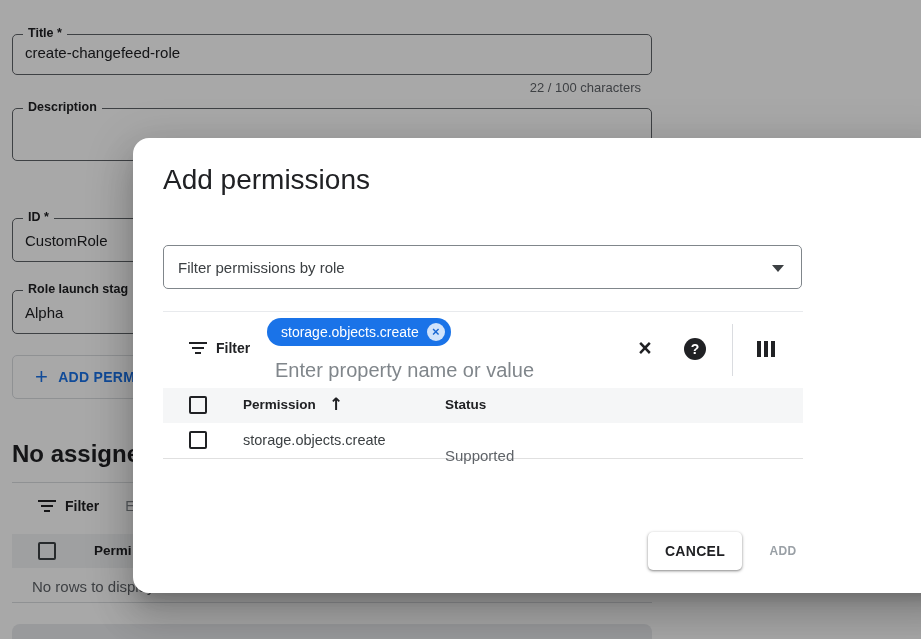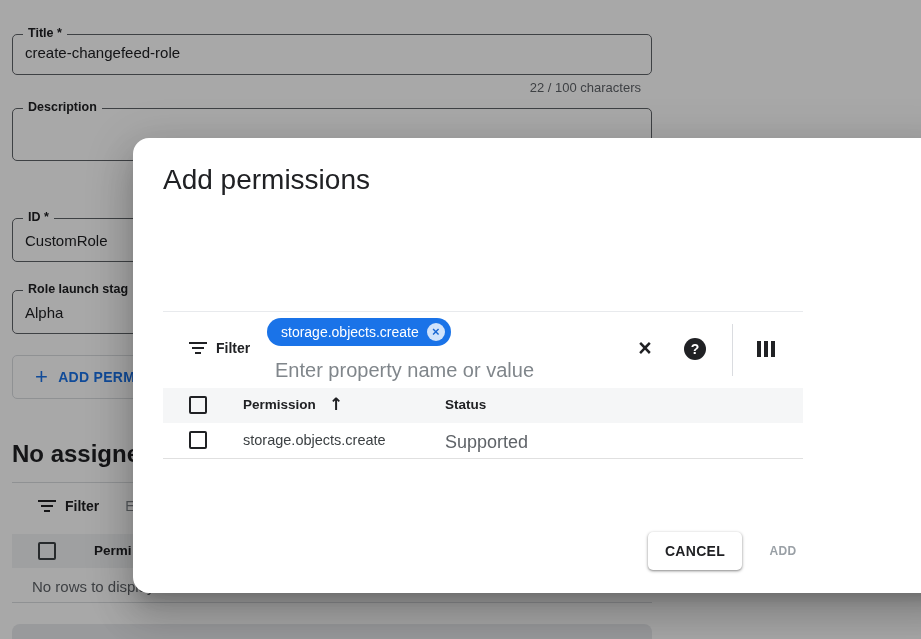--- a/index.html
+++ b/index.html
@@ -86,21 +86,21 @@
   .mtable { position:absolute; left:30px; top:250px; width:640px; }
   .mrow { position:relative; height:36px; }
   .mrow.head { height:35px; background:#f5f6f7; }
   .mrow.data { border-bottom:1px solid #e0e0e0; }
   .mrow .checkbox { position:absolute; left:26px; top:8px; cursor:pointer; }
   .col-perm { position:absolute; left:80px; top:9px; font-size:13.5px; font-weight:700; color:#202124; }
   .sort-arrow { position:absolute; left:166px; top:6px; font-family:"DejaVu Sans", sans-serif;
                 font-size:17px; font-weight:700; color:#202124; cursor:pointer; }
   .col-status { position:absolute; left:282px; top:9px; font-size:13.5px; font-weight:700; color:#202124; }
   .cell-perm { position:absolute; left:80px; top:9px; font-size:14.5px; color:#3c4043; }
-  .cell-status { position:absolute; left:282px; top:9px; font-size:18px; color:#5f6368; }
+  .cell-status { position:absolute; left:282px; top:24px; font-size:15px; color:#5f6368; }
 
   .cancel-btn { position:absolute; left:515px; top:394px; width:94px; height:38px; background:#fff;
                 border:none; border-radius:5px; font-family:inherit; font-size:14px; font-weight:700;
                 letter-spacing:.3px; color:#202124; cursor:pointer;
                 box-shadow:0 1px 2px rgba(0,0,0,.3), 0 1px 3px 1px rgba(0,0,0,.15); }
   .add-btn { position:absolute; left:626px; top:394px; width:48px; height:38px; background:transparent;
              border:none; font-family:inherit; font-size:12px; font-weight:700; letter-spacing:.3px;
              color:#9aa0a6; }
 </style>
 </head>
@@ -153,20 +153,24 @@
   <div class="bg-empty">No rows to display</div>
   <div class="hr hr2"></div>
   <div class="bg-bottom-panel"></div>
 </div>
 
 <div class="overlay"></div>
 
 <div class="modal">
   <div class="modal-title">Add permissions</div>
 
+  <div class="role-filter">
+    <span class="role-filter-text">Filter permissions by role</span>
+    <span class="caret-down"></span>
+  </div>
 
   <div class="toolbar">
     <div class="tb-filter">
       <svg class="filter-icon" width="18" height="14" viewBox="0 0 18 14">
         <line x1="0" y1="2" x2="18" y2="2"></line>
         <line x1="3" y1="7" x2="15" y2="7"></line>
         <line x1="6" y1="12" x2="12" y2="12"></line>
       </svg>
       <span class="tb-filter-label">Filter</span>
     </div>

